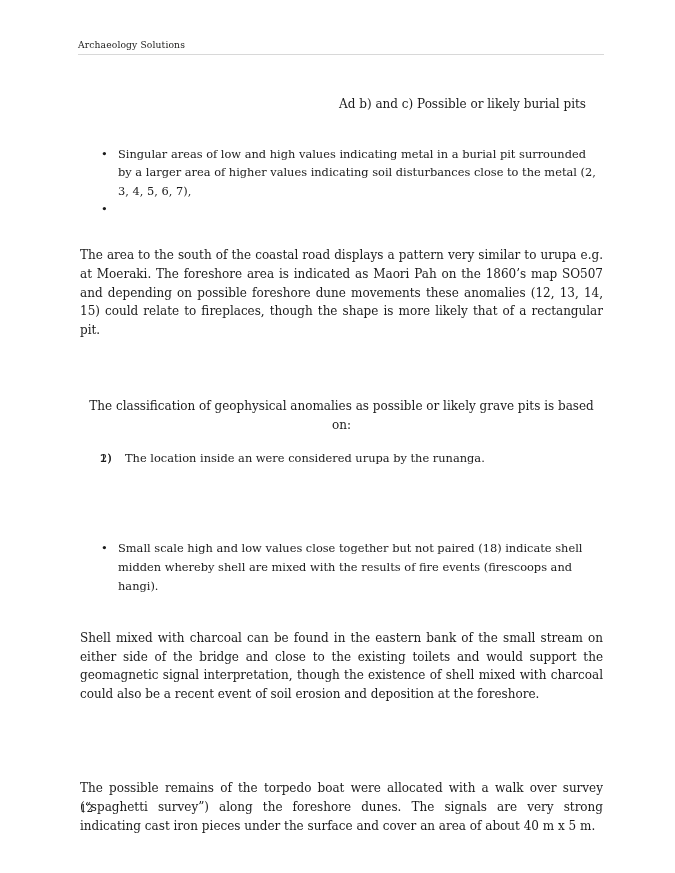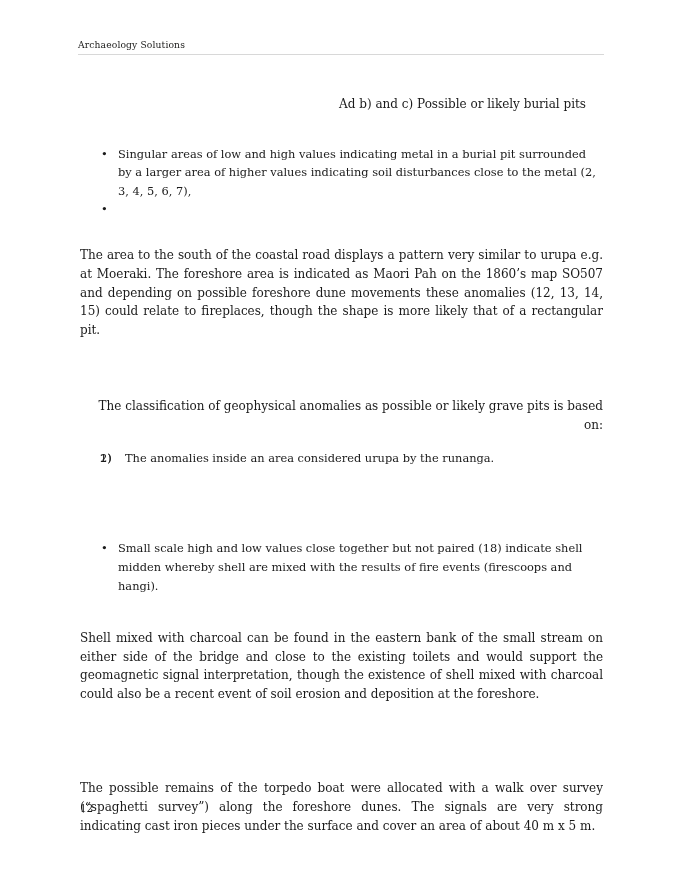--- a/index.html
+++ b/index.html
@@ -55,21 +55,21 @@
 
   .para {
     font-size: 12px;
     line-height: 18.6px;
     text-align: justify;
     text-justify: inter-word;
     margin: 0;
     color: #1a1a1a;
   }
   .para.left {
-    text-align: right;
+    text-align: center;
   }
 
   .sec-head {
     font-size: 12px;
     line-height: 18.6px;
     margin: 17px;
     text-align: right;
     color: #1a1a1a;
   }
 
@@ -172,21 +172,21 @@
     <p class="para left">The classification of geophysical anomalies as possible or likely grave pits is based on:</p>
 
     <div class="gap-s"></div>
 
     <ol class="numbers">
       <li>
         <span class="marker">1)</span>
       </li>
       <li class="indented">
         <span class="marker">2)</span>
-        <span>The anomalies inside an area considered urupa by the runanga.</span>
+        <span>The location inside an were considered urupa by the runanga.</span>
       </li>
     </ol>
 
     <div class="gap-xxl"></div>
 
 
     <div class="gap-s"></div>
 
     <ul class="bullets">
       <li>

